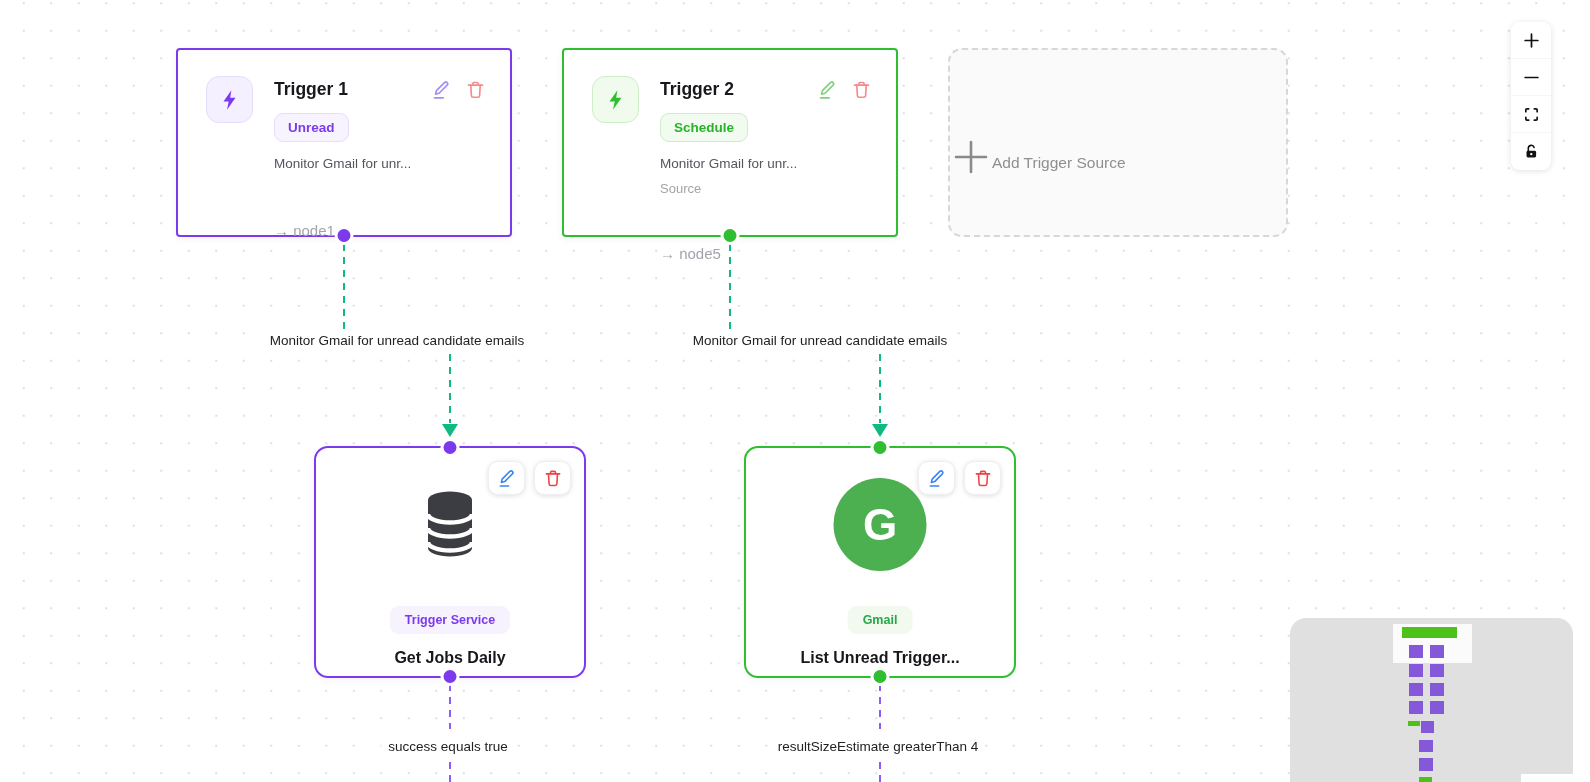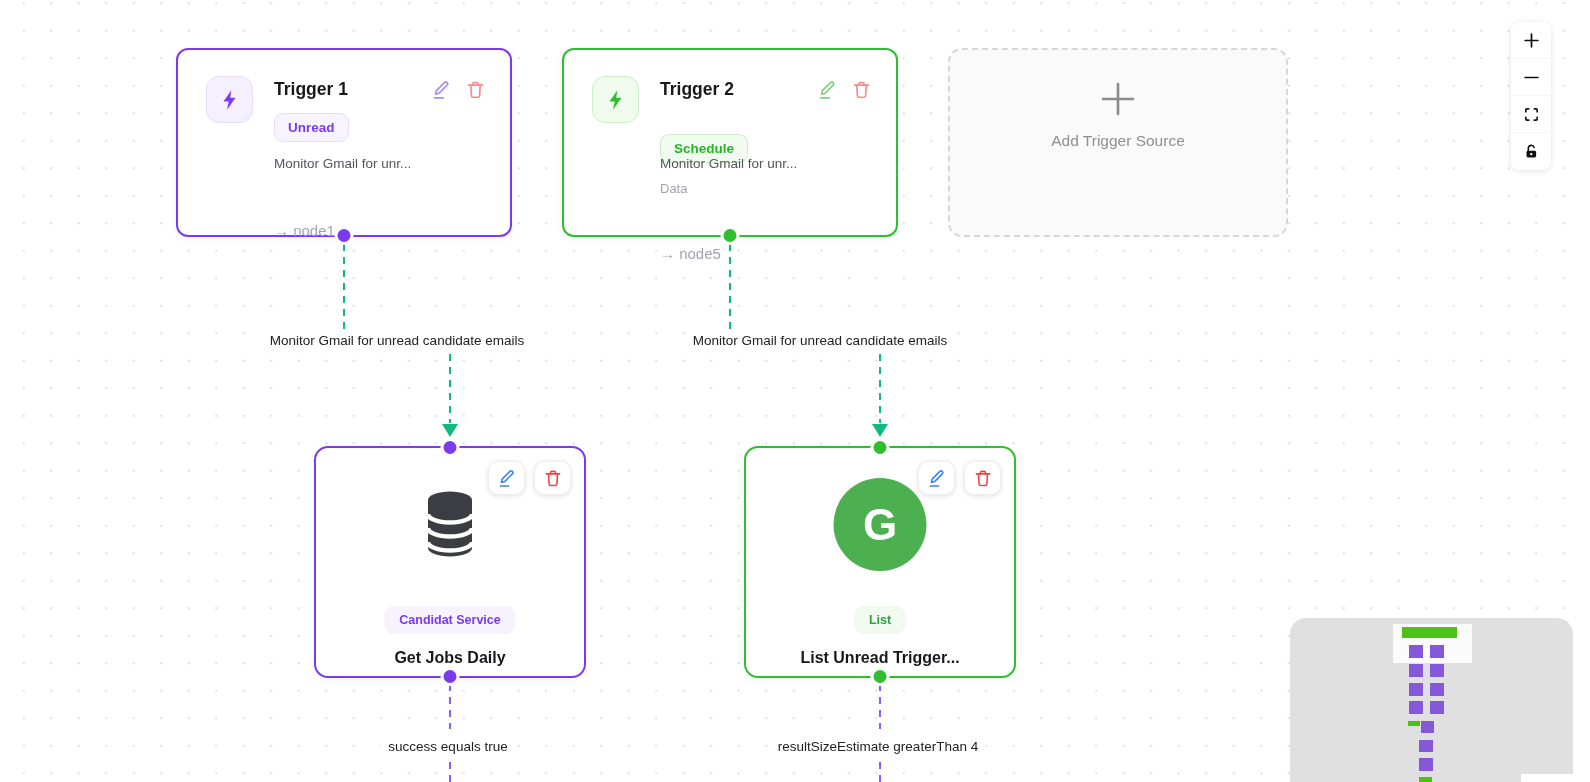--- a/index.html
+++ b/index.html
@@ -5,47 +5,47 @@
   * { margin:0; padding:0; box-sizing:border-box; }
   html,body { width:1590px; height:782px; overflow:hidden;
     font-family:"Liberation Sans", sans-serif; background:#fff; }
 
   .canvas { position:absolute; inset:0; background:#fff;
     background-image: radial-gradient(circle, #dedede 1.3px, transparent 1.5px);
     background-size: 27.5px 27.5px; background-position: 10px 17px; }
 
   
   .trigger-card { position:absolute; top:48px; width:336px; height:189px;
-    background:#fff; border-radius:12px; box-shadow:0 2px 8px rgba(0,0,0,.05); }
+    background:#fff; border-radius:4px; box-shadow:0 2px 8px rgba(0,0,0,.05); }
   .trigger-card.purple { border:2px solid #7c3aed; }
   .trigger-card.green  { border:2px solid #2fbe2f;text-decoration:underline; }
 
   .t-icon { position:absolute; left:28px; top:26px; width:47px; height:47px;
     border-radius:13px; display:flex; align-items:center; justify-content:center; }
   .t-icon.purple { background:#f5f0ff; border:1px solid #e6dcfb; }
   .t-icon.green  { background:#f0fbee; border:1px solid #cdeec7; }
 
   .t-title { position:absolute; left:96px; top:29px; font-size:17.5px;
     font-weight:700; color:#17171c; }
   .t-actions { position:absolute; right:24px; top:29px; display:flex; gap:13px; }
   .t-actions .ic { width:21px; height:21px; cursor:pointer; }
 
   .t-badge { position:absolute; left:96px; top:63px; padding:6px 13px;
     border-radius:9px; font-size:13.5px; font-weight:700; display:inline-block; }
   .t-badge.purple { color:#7c3aed; background:#f7f3ff; border:1px solid #e7ddfb; }
-  .t-badge.green  { color:#28b428; background:#f2fbef; border:1px solid #cdeec7;margin-top:21px; }
+  .t-badge.green  { color:#28b428; background:#f2fbef; border:1px solid #cdeec7; }
 
   .t-desc   { position:absolute; left:96px; font-size:13.5px; color:#55555e; }
   .t-muted  { position:absolute; left:96px; font-size:13px;   color:#a3a3ab; }
   .t-target { position:absolute; left:96px; font-size:15px; color:#a3a3ab;margin-top:36px; }
 
   
   .add-card { position:absolute; left:948px; top:48px; width:340px; height:189px;
     background:#fafafa; border:2px dashed #d7d7d7; border-radius:14px;
-    display:flex; flex-direction:column; align-items:center; padding-top:28px;
+    display:flex; flex-direction:row; align-items:center; padding-top:28px;
     cursor:pointer; }
   .add-card .plus { color:#8a8a8a; }
   .add-card .lbl { margin-top:12px; font-size:15.5px; color:#8f8f8f; }
 
   
   .action-node { position:absolute; top:446px; width:272px; height:232px;
     background:#fff; border-radius:14px; box-shadow:0 2px 8px rgba(0,0,0,.05); }
   .action-node.purple { border:2px solid #7c3aed; }
   .action-node.green  { border:2px solid #2fbe2f; }
 
@@ -151,21 +151,21 @@
           <path d="M15.4 4.1a2.1 2.1 0 0 1 3 3L9.2 16.3l-4 1 1-4z"></path>
         </svg>
       <svg class="ic" viewBox="0 0 24 24" fill="none" stroke="#f58c8c" stroke-width="1.9" stroke-linecap="round" stroke-linejoin="round">
           <path d="M4 7h16"></path>
           <path d="M9 7V5.4A1.4 1.4 0 0 1 10.4 4h3.2A1.4 1.4 0 0 1 15 5.4V7"></path>
           <path d="M6.6 7l.7 12a2 2 0 0 0 2 1.9h5.4a2 2 0 0 0 2-1.9l.7-12"></path>
         </svg>
     </div>
     <div class="t-badge green">Schedule</div>
     <div class="t-desc" style="top:106px;">Monitor Gmail for unr...</div>
-    <div class="t-muted" style="top:131px;">Data</div>
+    <div class="t-muted" style="top:131px;">Source</div>
     <div class="t-target" style="top:159px;">→ node5</div>
     <div class="handle green bottom"></div>
   </div>
 
   <div class="add-card">
     <svg class="plus" width="42" height="42" viewBox="0 0 42 42">
         <path d="M21 6v30M6 21h30" stroke="#8a8a8a" stroke-width="2.6" stroke-linecap="round"></path>
       </svg>
     <div class="lbl">Add Trigger Source</div>
   </div>
@@ -197,21 +197,21 @@
           </svg>
       </div>
     </div>
     <svg class="db-icon" width="56" height="70" viewBox="0 0 56 70">
       <ellipse cx="28" cy="10" rx="22" ry="8.5" fill="#3c3c43"></ellipse>
       <path d="M6 10v48a22 8.5 0 0 0 44 0V10" fill="#3c3c43"></path>
       <path d="M6 24a22 8.5 0 0 0 44 0" stroke="#fff" stroke-width="4.5" fill="none"></path>
       <path d="M6 38a22 8.5 0 0 0 44 0" stroke="#fff" stroke-width="4.5" fill="none"></path>
       <path d="M6 52a22 8.5 0 0 0 44 0" stroke="#fff" stroke-width="4.5" fill="none"></path>
     </svg>
-    <div class="n-badge purple">Candidat Service</div>
+    <div class="n-badge purple">Trigger Service</div>
     <div class="n-title">Get Jobs Daily</div>
     <div class="handle purple bottom"></div>
   </div>
 
   <div class="action-node green" style="left:744px;">
     <div class="handle green top"></div>
     <div class="n-actions">
       <div class="n-btn">
         <svg width="20" height="20" viewBox="0 0 24 24" fill="none" stroke="#3b82f6" stroke-width="1.9" stroke-linecap="round" stroke-linejoin="round">
             <path d="M4 21.5h10"></path>
@@ -222,21 +222,21 @@
         <svg width="20" height="20" viewBox="0 0 24 24" fill="none" stroke="#ef4444" stroke-width="1.9" stroke-linecap="round" stroke-linejoin="round">
             <path d="M4 7h16"></path>
             <path d="M9 7V5.4A1.4 1.4 0 0 1 10.4 4h3.2A1.4 1.4 0 0 1 15 5.4V7"></path>
             <path d="M6.6 7l.7 12a2 2 0 0 0 2 1.9h5.4a2 2 0 0 0 2-1.9l.7-12"></path>
           </svg>
       </div>
     </div>
     <div class="g-circle">
         <span>G</span>
       </div>
-    <div class="n-badge green">List</div>
+    <div class="n-badge green">Gmail</div>
     <div class="n-title">List Unread Trigger...</div>
     <div class="handle green bottom"></div>
   </div>
 
   <div class="vdash violet" style="left:449px; top:684px; height:45px;"></div>
   <div class="edge-label" style="left:448px; top:737px;">success equals true</div>
   <div class="vdash violet" style="left:449px; top:762px; height:20px;"></div>
 
   <div class="vdash violet" style="left:879px; top:684px; height:45px;"></div>
   <div class="edge-label" style="left:878px; top:737px;">resultSizeEstimate greaterThan 4</div>

